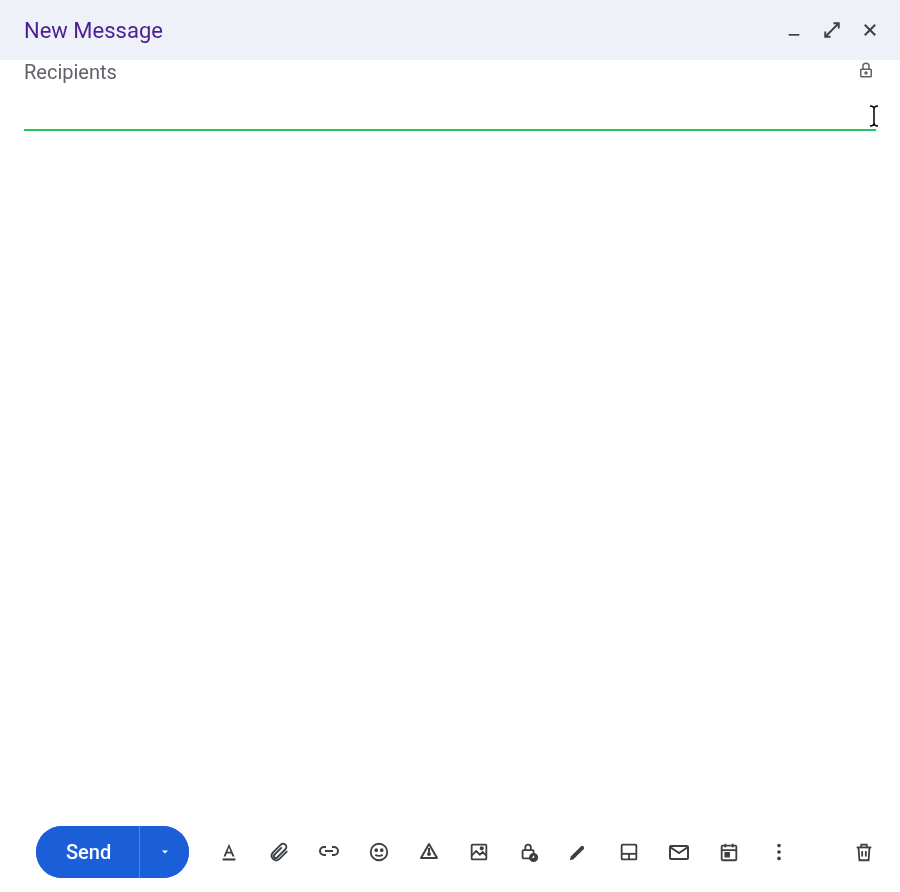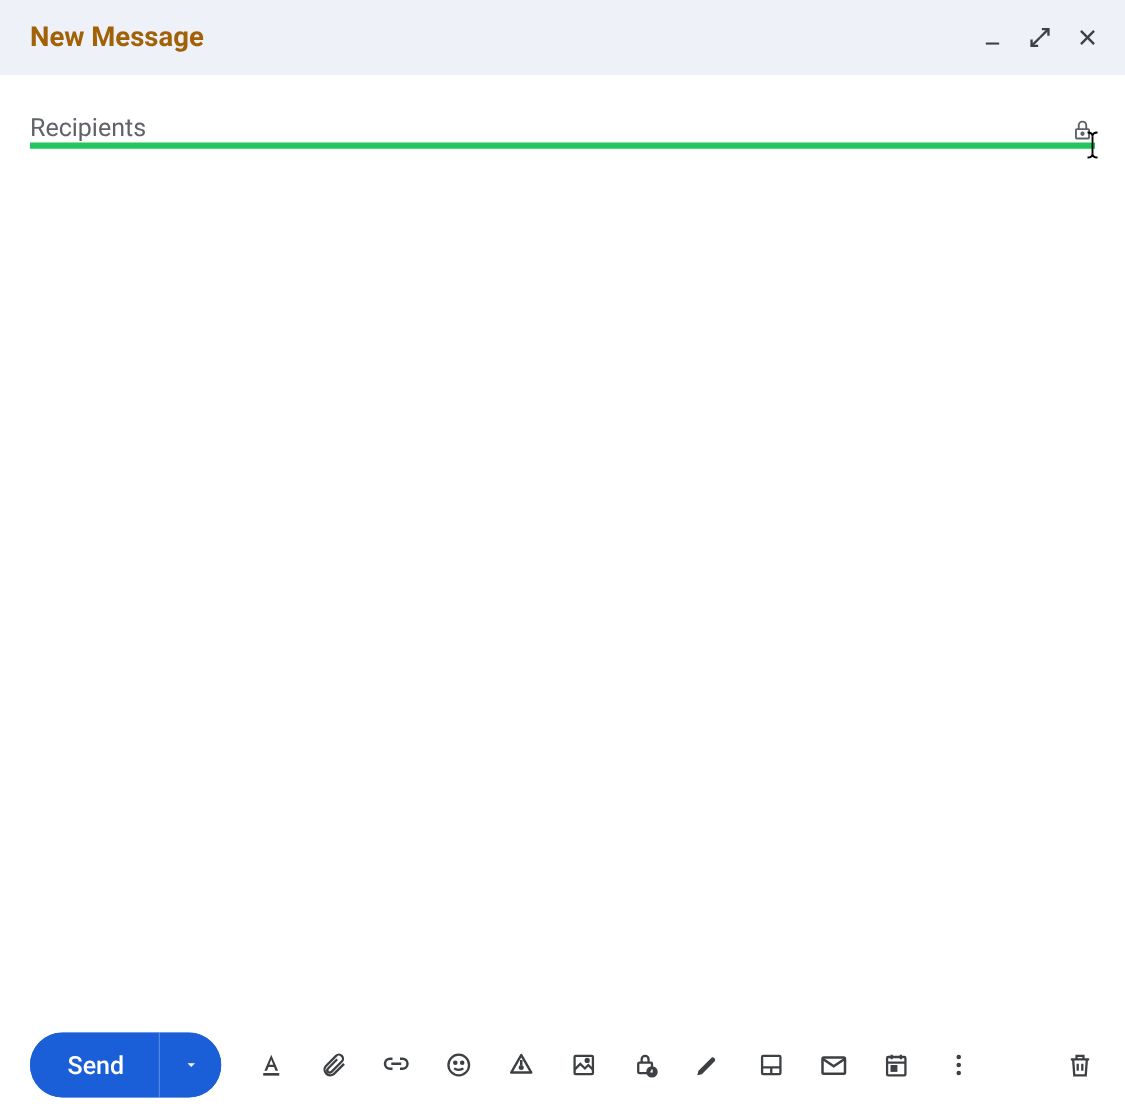--- a/index.html
+++ b/index.html
@@ -18,44 +18,44 @@
     .header {
       background: #eef1f7;
       height: 60px;
       display: flex;
       align-items: center;
       justify-content: space-between;
       padding: 0 20px 0 24px;
     }
     .header-title {
       font-size: 22px;
-      font-weight: 700;
-      color: #a16207;
+      font-weight: 400;
+      color: #4c1d95;
     }
     .header-controls {
       display: flex;
       align-items: center;
       gap: 18px;
     }
     .header-controls .icon-btn {
       width: 20px;
       height: 20px;
       display: flex;
       align-items: center;
       justify-content: center;
       cursor: pointer;
     }
     .fields {
       padding: 0 24px;
     }
     .field-row {
       display: flex;
-      align-items: flex-end;
-      height: 59px;
-      border-bottom: 5px solid #22c55e;
+      align-items: flex-start;
+      height: 71px;
+      border-bottom: 2px solid #22c55e;
       position: relative;
     }
     .field-input {
       flex: 1;
       border: none;
       outline: none;
       font-size: 20px;
       color: #1f1f1f;
       background: transparent;
       font-family: inherit;
@@ -81,21 +81,21 @@
       border: none;
       outline: none;
       resize: none;
       font-size: 18px;
       font-family: inherit;
       color: #1f1f1f;
     }
     .footer {
       position: absolute;
       bottom: 0;
-      left: 0;
+      left: 12px;
       right: 0;
       height: 80px;
       display: flex;
       align-items: center;
       padding: 0 24px;
     }
     .send-button-group {
       display: flex;
       background: #1a5fd8;
       border-radius: 30px;

